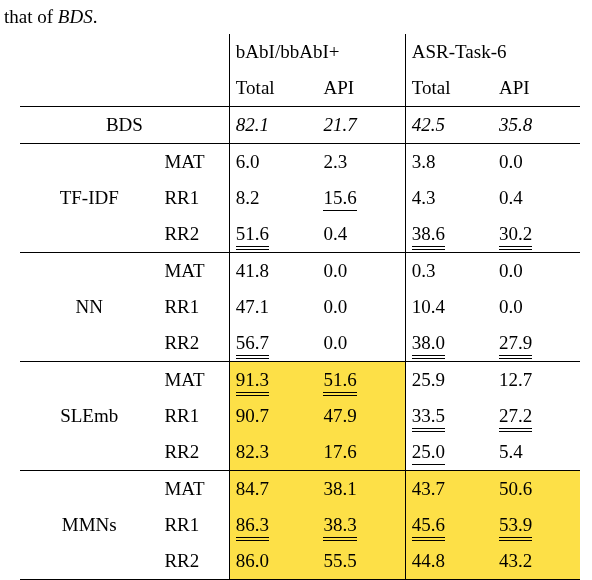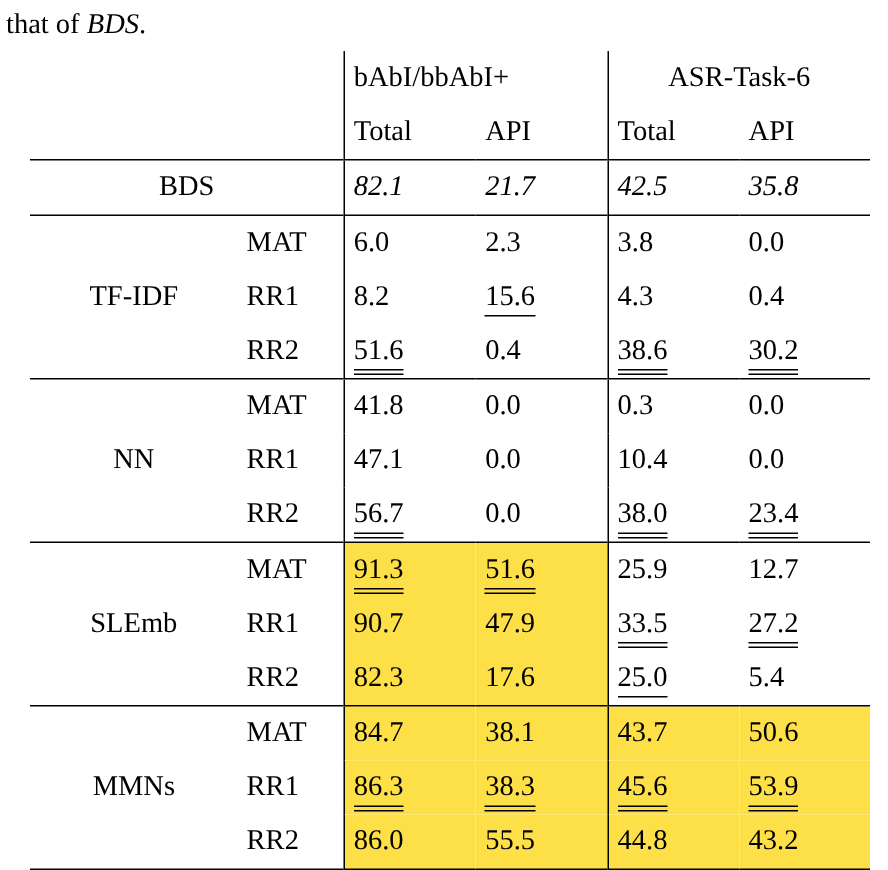--- a/index.html
+++ b/index.html
@@ -89,21 +89,21 @@
   <span>that of </span><span class="ital">BDS</span><span>.</span>
 </div>
 
 <table class="results">
 
   <tbody>
         <tr>
     <td class="c-model"></td>
     <td class="c-variant"></td>
     <td class="c-total1 vrule-l" colspan="2" style="text-align:left;margin-top:26px;">bAbI/bbAbI+</td>
-    <td class="c-total2 vrule-l" colspan="2" style="text-align:center;">ASR-Task-6</td>
+    <td class="c-total2 vrule-l" colspan="2" style="text-align:left;">ASR-Task-6</td>
   </tr>
 
   <tr>
     <td class="c-model"></td>
     <td class="c-variant"></td>
     <td class="c-total1 vrule-l">Total</td>
     <td class="c-api1">API</td>
     <td class="c-total2 vrule-l">Total</td>
     <td class="c-api2">API</td>
   </tr>
@@ -152,21 +152,21 @@
     <td class="c-total1 vrule-l"><span>47.1</span></td>
     <td class="c-api1"><span>0.0</span></td>
     <td class="c-total2 vrule-l"><span>10.4</span></td>
     <td class="c-api2"><span>0.0</span></td>
   </tr>
   <tr>
     <td class="c-variant">RR2</td>
     <td class="c-total1 vrule-l"><span class="uwrap double">56.7</span></td>
     <td class="c-api1"><span>0.0</span></td>
     <td class="c-total2 vrule-l"><span class="uwrap double">38.0</span></td>
-    <td class="c-api2"><span class="uwrap double">23.4</span></td>
+    <td class="c-api2"><span class="uwrap double">27.9</span></td>
   </tr>
 
   <tr class="hline-top">
     <td class="c-model" rowspan="3">SLEmb</td>
     <td class="c-variant">MAT</td>
     <td class="c-total1 vrule-l hl"><span class="uwrap double">91.3</span></td>
     <td class="c-api1 hl"><span class="uwrap double">51.6</span></td>
     <td class="c-total2 vrule-l"><span>25.9</span></td>
     <td class="c-api2"><span>12.7</span></td>
   </tr>

